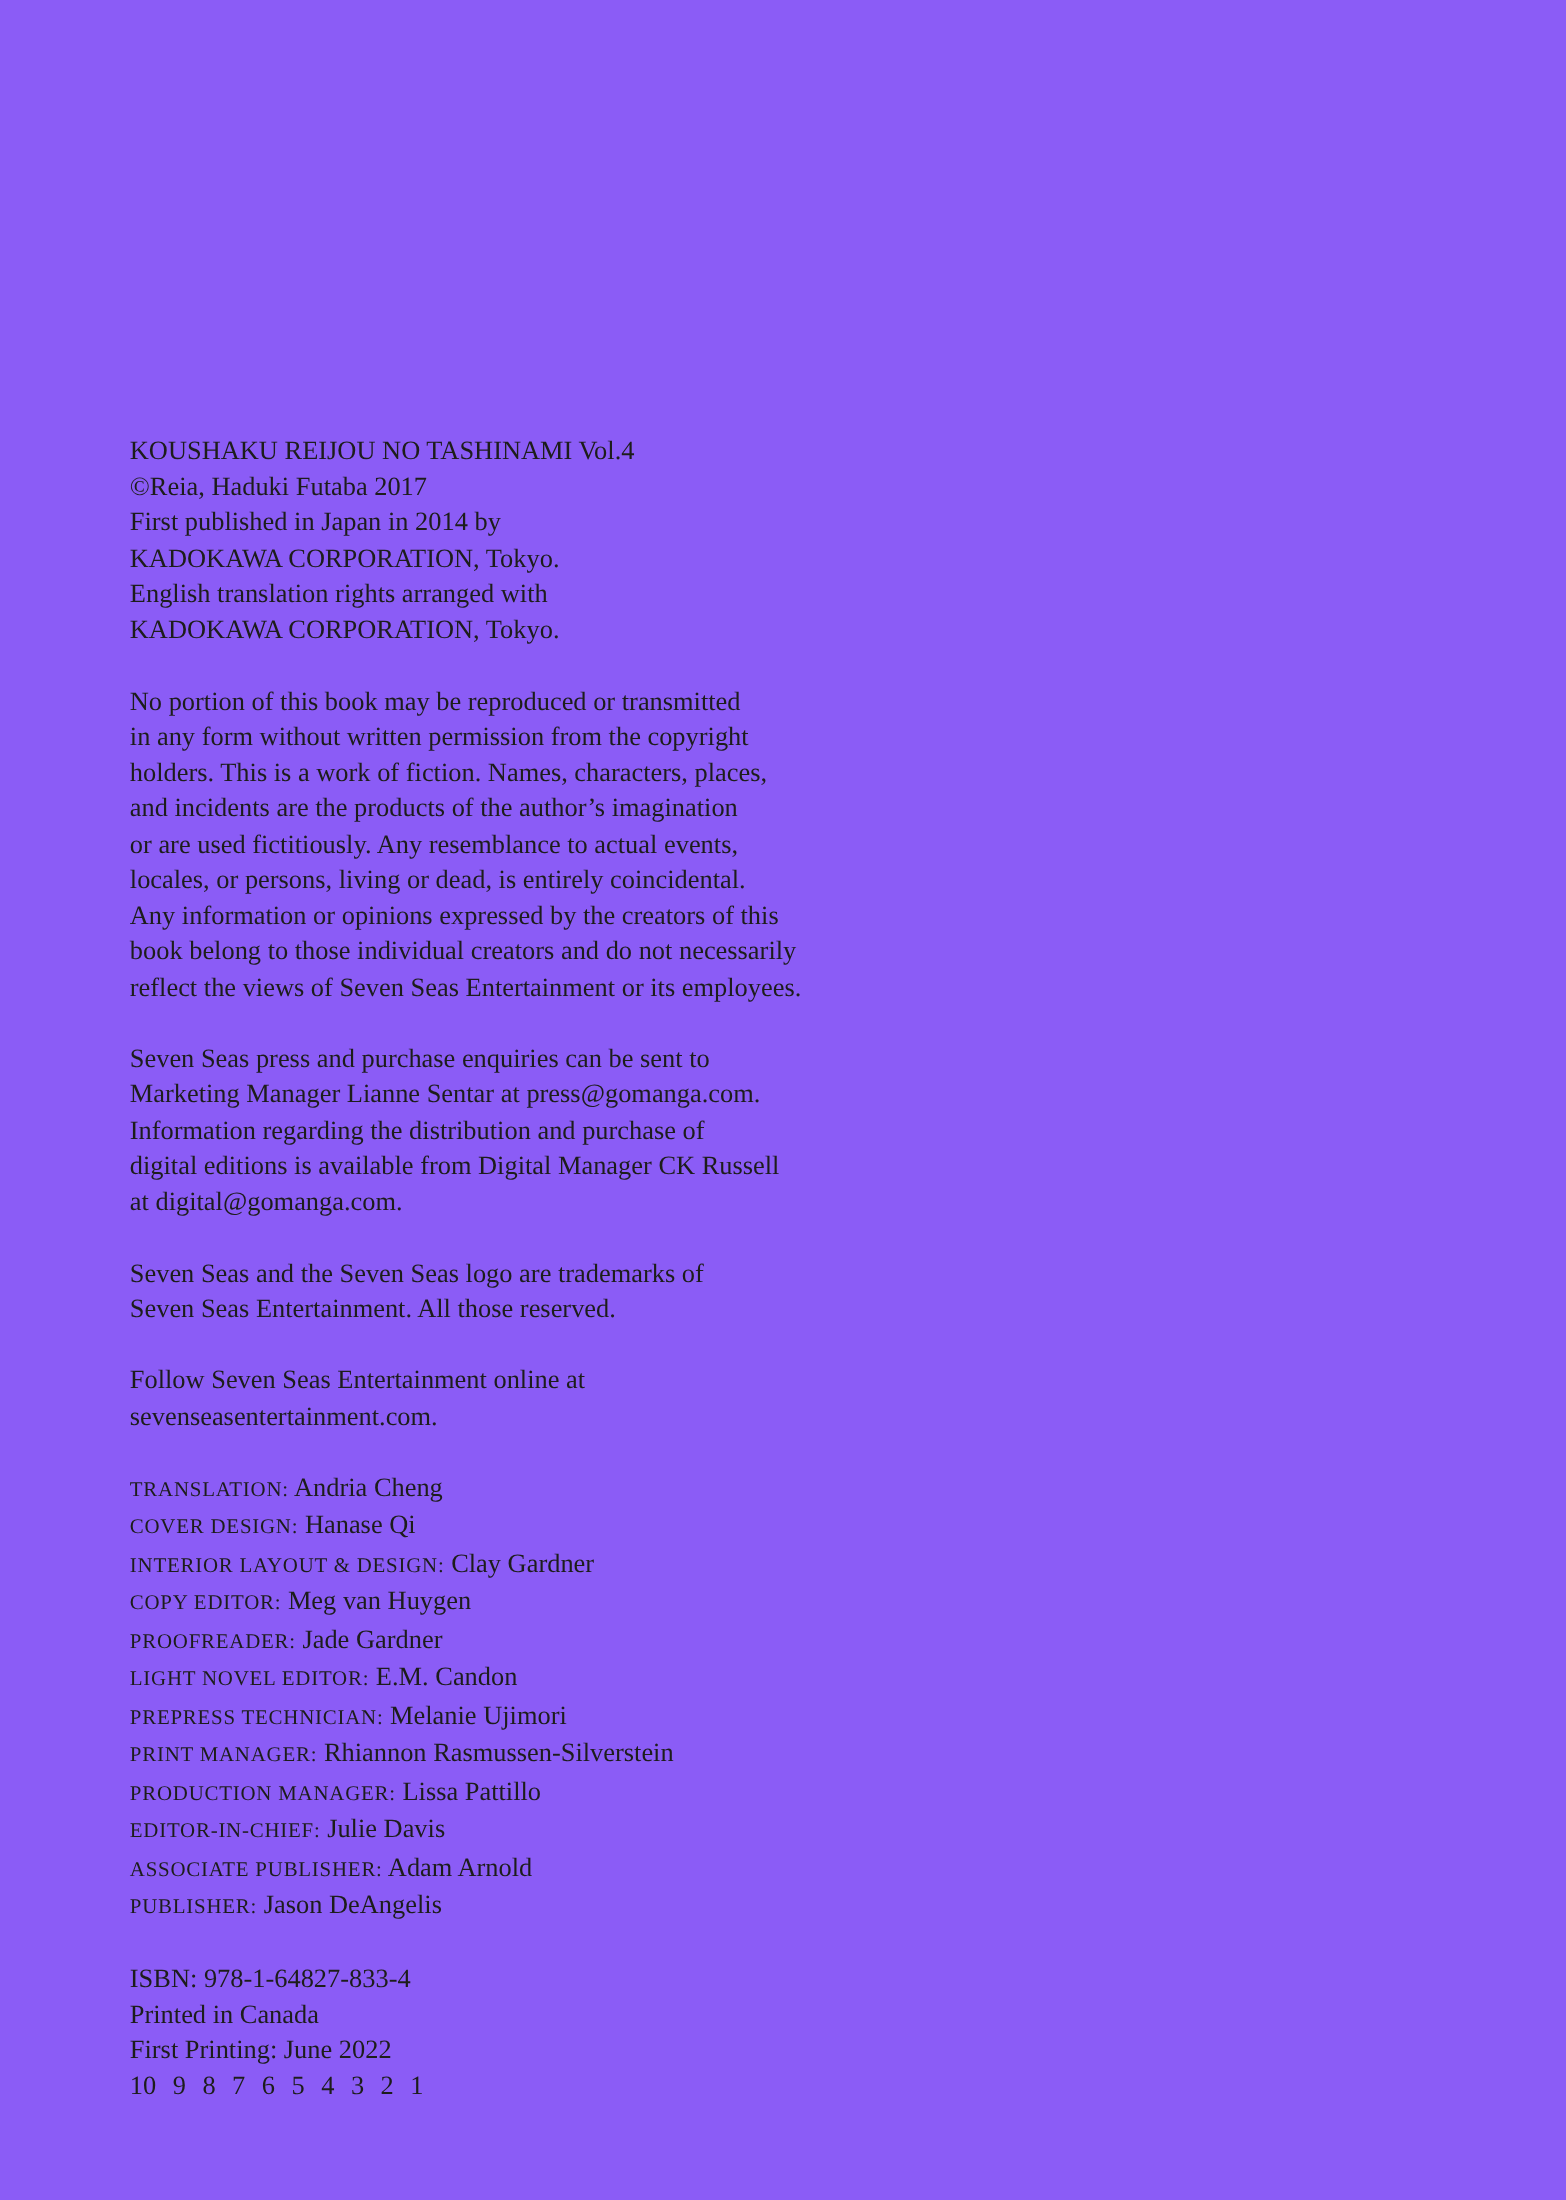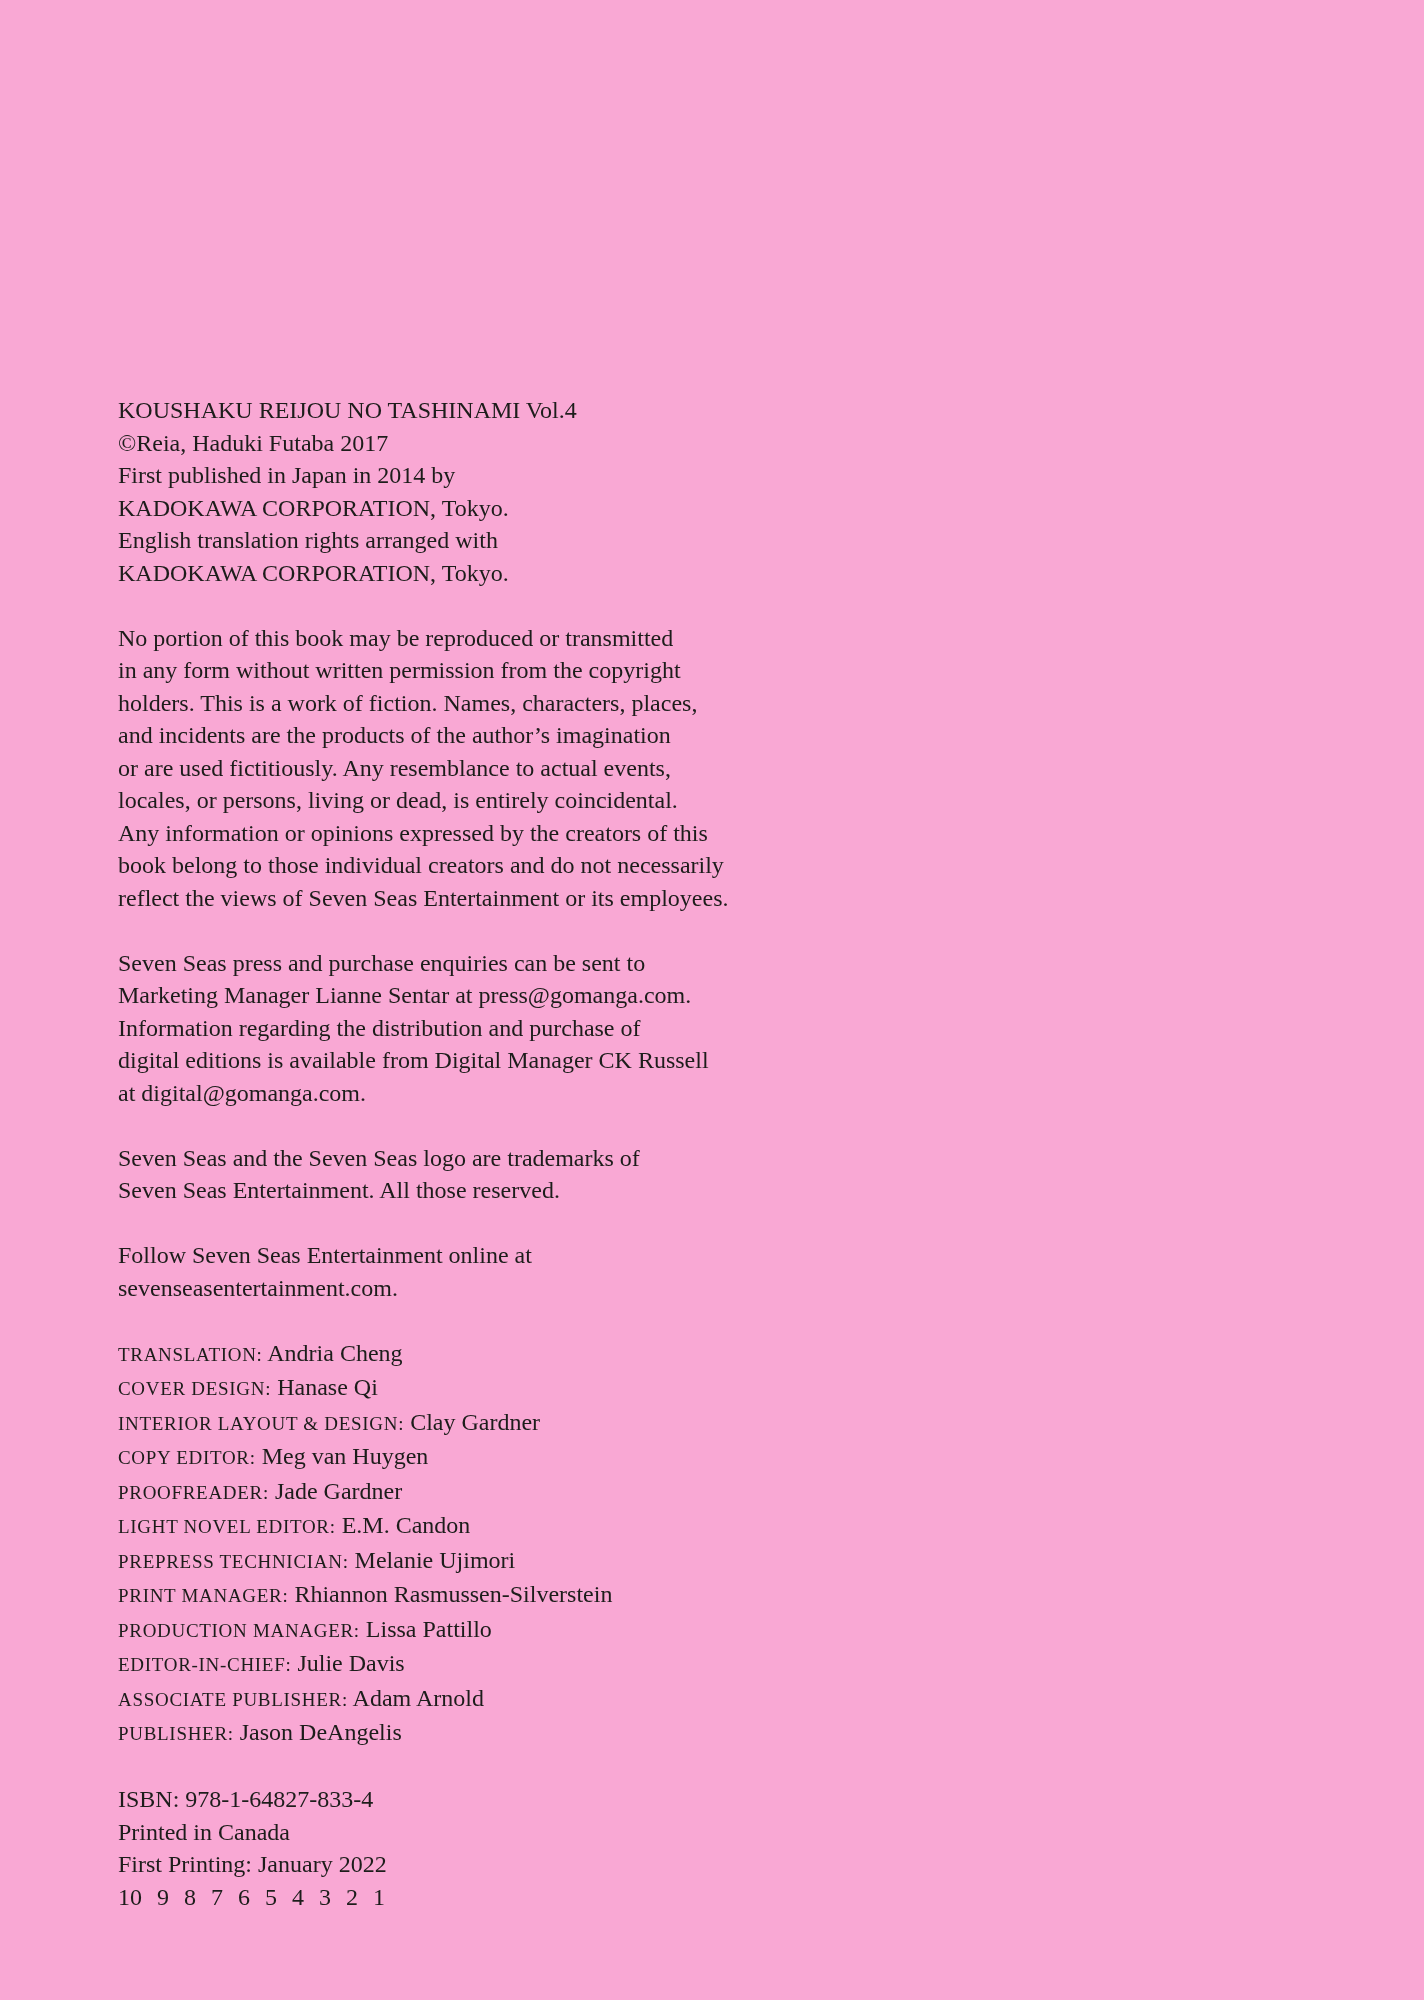--- a/index.html
+++ b/index.html
@@ -11,21 +11,21 @@
     height: 2000px;
     position: relative;
     background: #ffffff;
     font-family: "Liberation Serif", serif;
     color: #1d1d1b;
     overflow: hidden;
   }
   .page {
     position: absolute;
     inset: 0;
-    background: #f9a8d4;
+    background: #8b5cf6;
   }
   .content {
     position: absolute;
     left: 118px;
     top: 394px;
     width: 740px;
     font-size: 24px;
     line-height: 32.5px;
   }
   .para {
@@ -97,17 +97,17 @@
         <div class="line credit-line"><span class="credit-label">PREPRESS TECHNICIAN:</span><span class="credit-name"> Melanie Ujimori</span></div>
         <div class="line credit-line"><span class="credit-label">PRINT MANAGER:</span><span class="credit-name"> Rhiannon Rasmussen-Silverstein</span></div>
         <div class="line credit-line"><span class="credit-label">PRODUCTION MANAGER:</span><span class="credit-name"> Lissa Pattillo</span></div>
         <div class="line credit-line"><span class="credit-label">EDITOR-IN-CHIEF:</span><span class="credit-name"> Julie Davis</span></div>
         <div class="line credit-line"><span class="credit-label">ASSOCIATE PUBLISHER:</span><span class="credit-name"> Adam Arnold</span></div>
         <div class="line credit-line"><span class="credit-label">PUBLISHER:</span><span class="credit-name"> Jason DeAngelis</span></div>
       </div>
     <div class="para print-block">
         <div class="line">ISBN: 978-1-64827-833-4</div>
         <div class="line">Printed in Canada</div>
-        <div class="line">First Printing: January 2022</div>
+        <div class="line">First Printing: June 2022</div>
         <div class="line">10 9 8 7 6 5 4 3 2 1</div>
       </div>
   </div>
 </div>
 
 </body></html>

